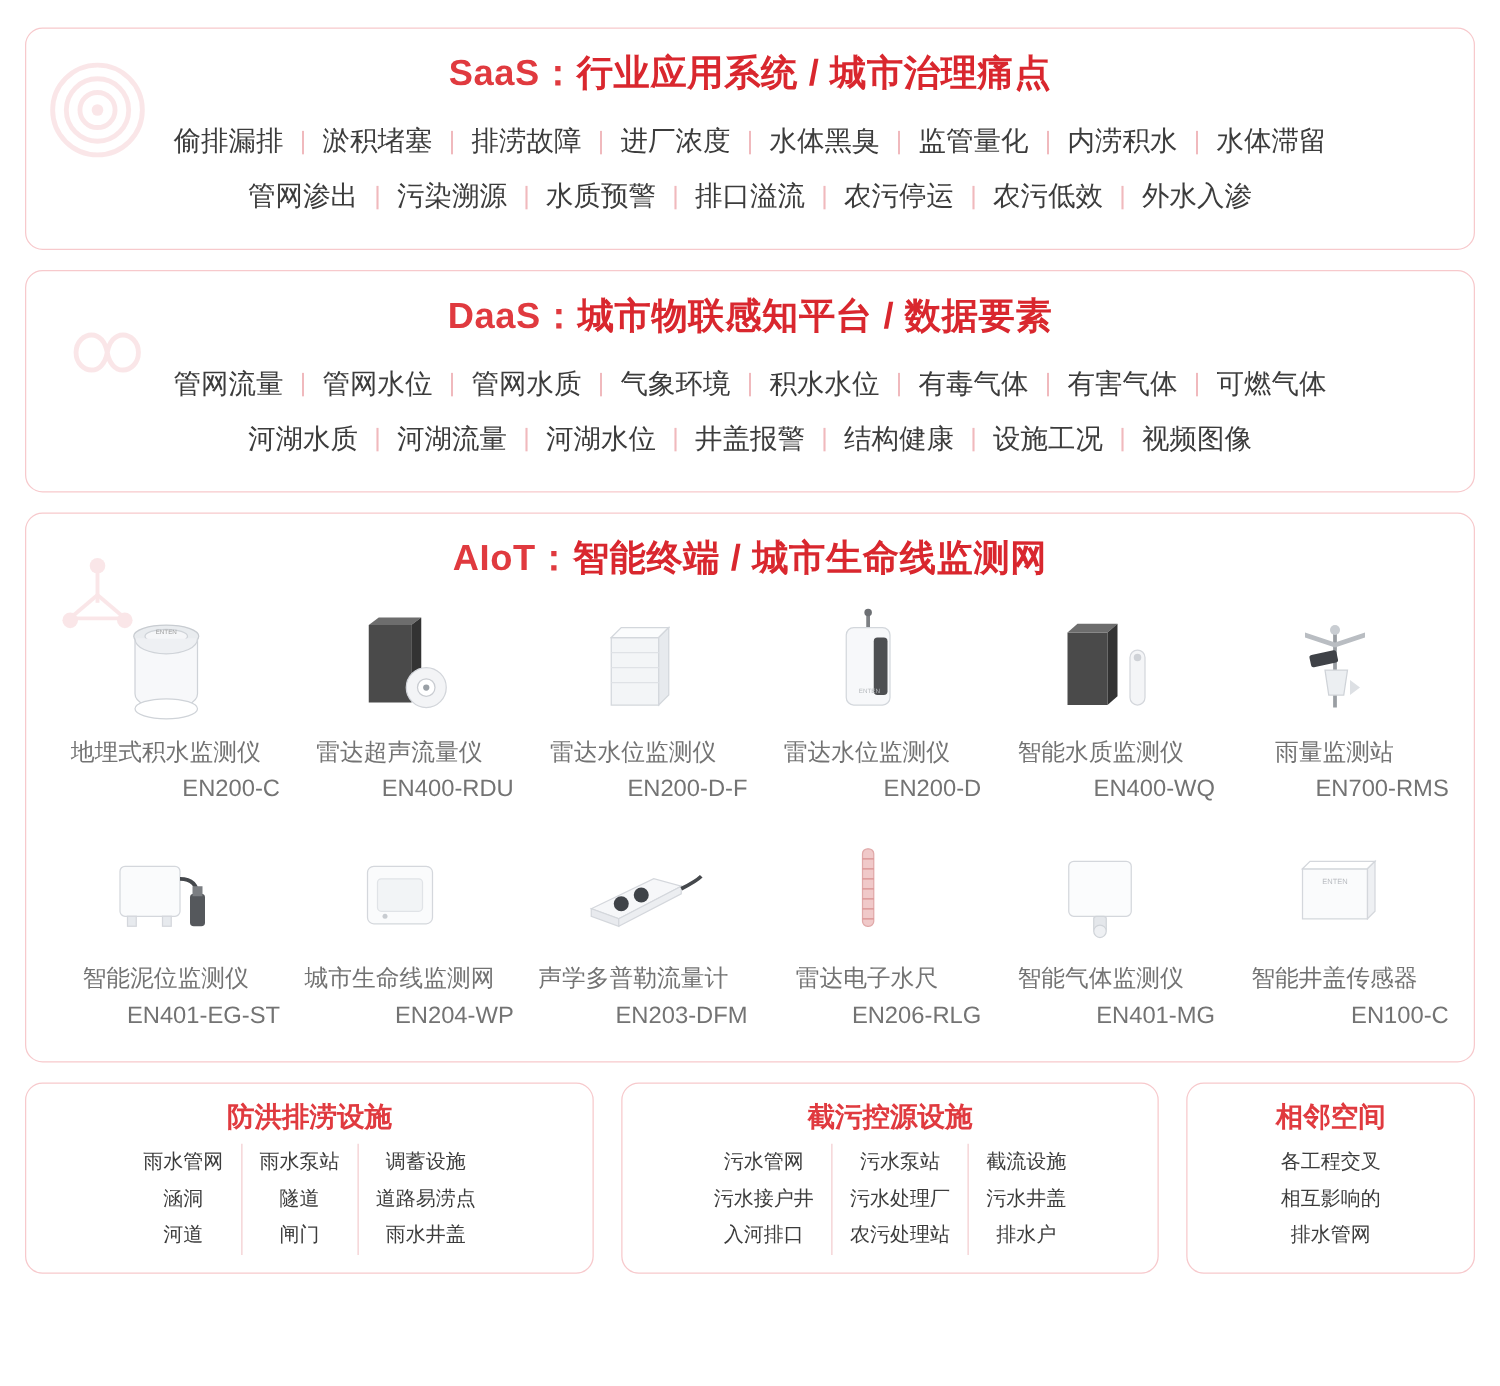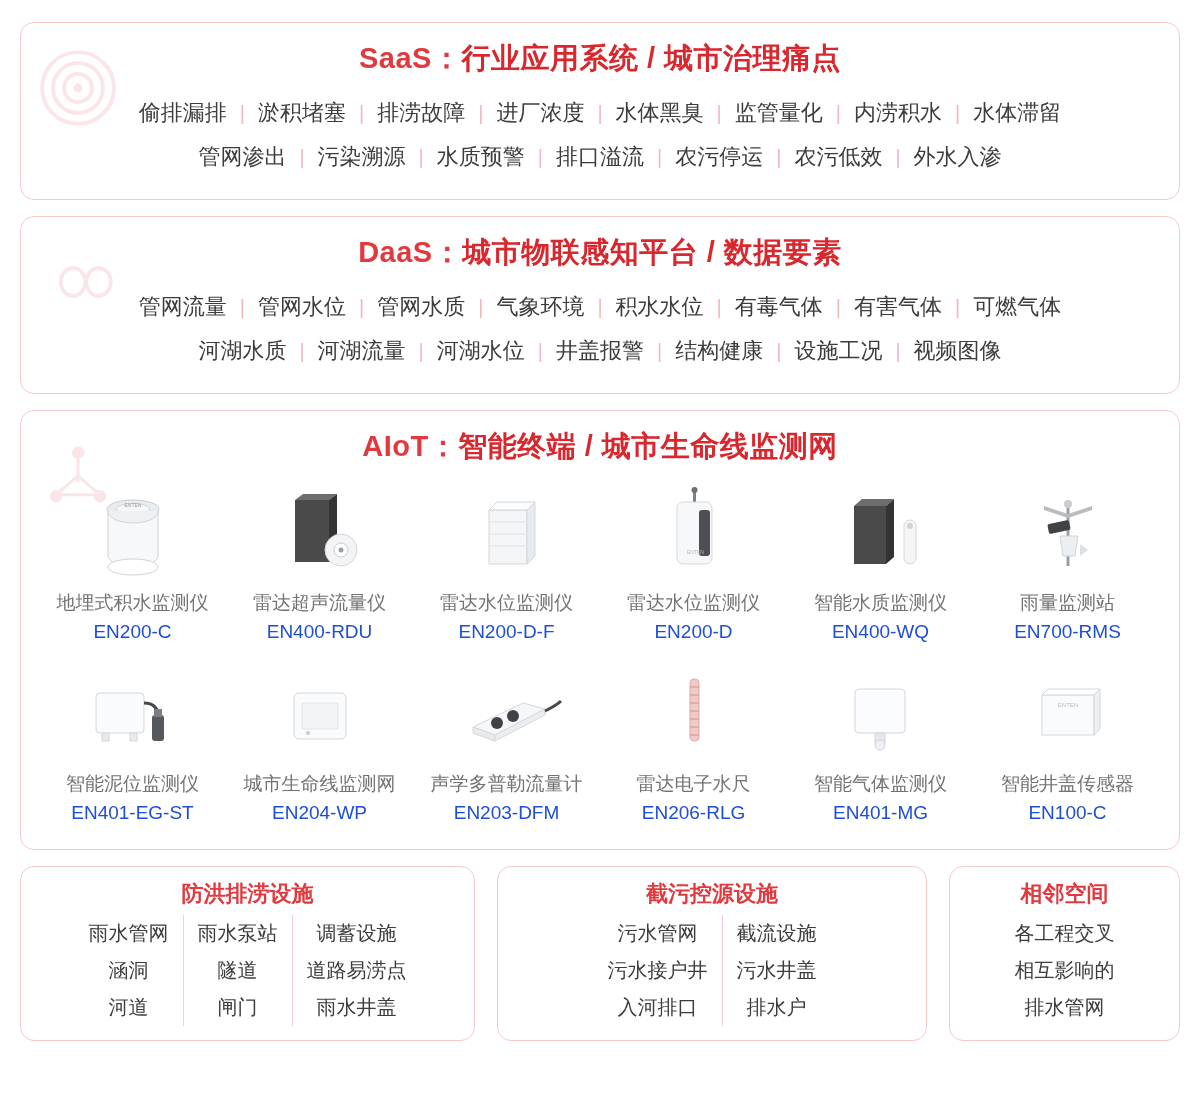--- a/index.html
+++ b/index.html
@@ -79,22 +79,23 @@
     margin-bottom: 10px;
   }
   .device-name {
     font-size: 19px;
     color: #737373;
     line-height: 1.5;
     white-space: nowrap;
   }
   .device-model {
     font-size: 19px;
-    color: #1d4ed8;
+    color: #737373;
     line-height: 1.5;
+    text-align: right;
   }
 
   
   .bottom-row {
     display: flex;
     gap: 22px;
     align-items: stretch;
   }
   .bpanel {
     border: 1px solid #f7c9cc;
@@ -116,21 +117,21 @@
     display: flex;
     justify-content: center;
   }
   .bcol {
     padding: 0 14px;
     text-align: center;
     position: relative;
   }
   .bcol + .bcol { border-left: 1px solid #f3cdd0; }
   .bitem {
-    font-size: 20px;
+    font-size: 16px;
     color: #3c3c3c;
     line-height: 1.85;
     white-space: nowrap;
   }
   .bcol.single { padding: 0 10px; }
 </style>
 </head>
 <body>
 
 <div class="page">
@@ -443,20 +444,25 @@
 
     <section class="bpanel b2">
       <div class="bpanel-title">截污控源设施</div>
       <div class="bcols">
         <div class="bcol">
           <div class="bitem">污水管网</div>
           <div class="bitem">污水接户井</div>
           <div class="bitem">入河排口</div>
         </div>
         <div class="bcol">
+          <div class="bitem">污水泵站</div>
+          <div class="bitem">污水处理厂</div>
+          <div class="bitem">农污处理站</div>
+        </div>
+        <div class="bcol">
           <div class="bitem">截流设施</div>
           <div class="bitem">污水井盖</div>
           <div class="bitem">排水户</div>
         </div>
       </div>
     </section>
 
     <section class="bpanel b3">
       <div class="bpanel-title">相邻空间</div>
       <div class="bcols">

